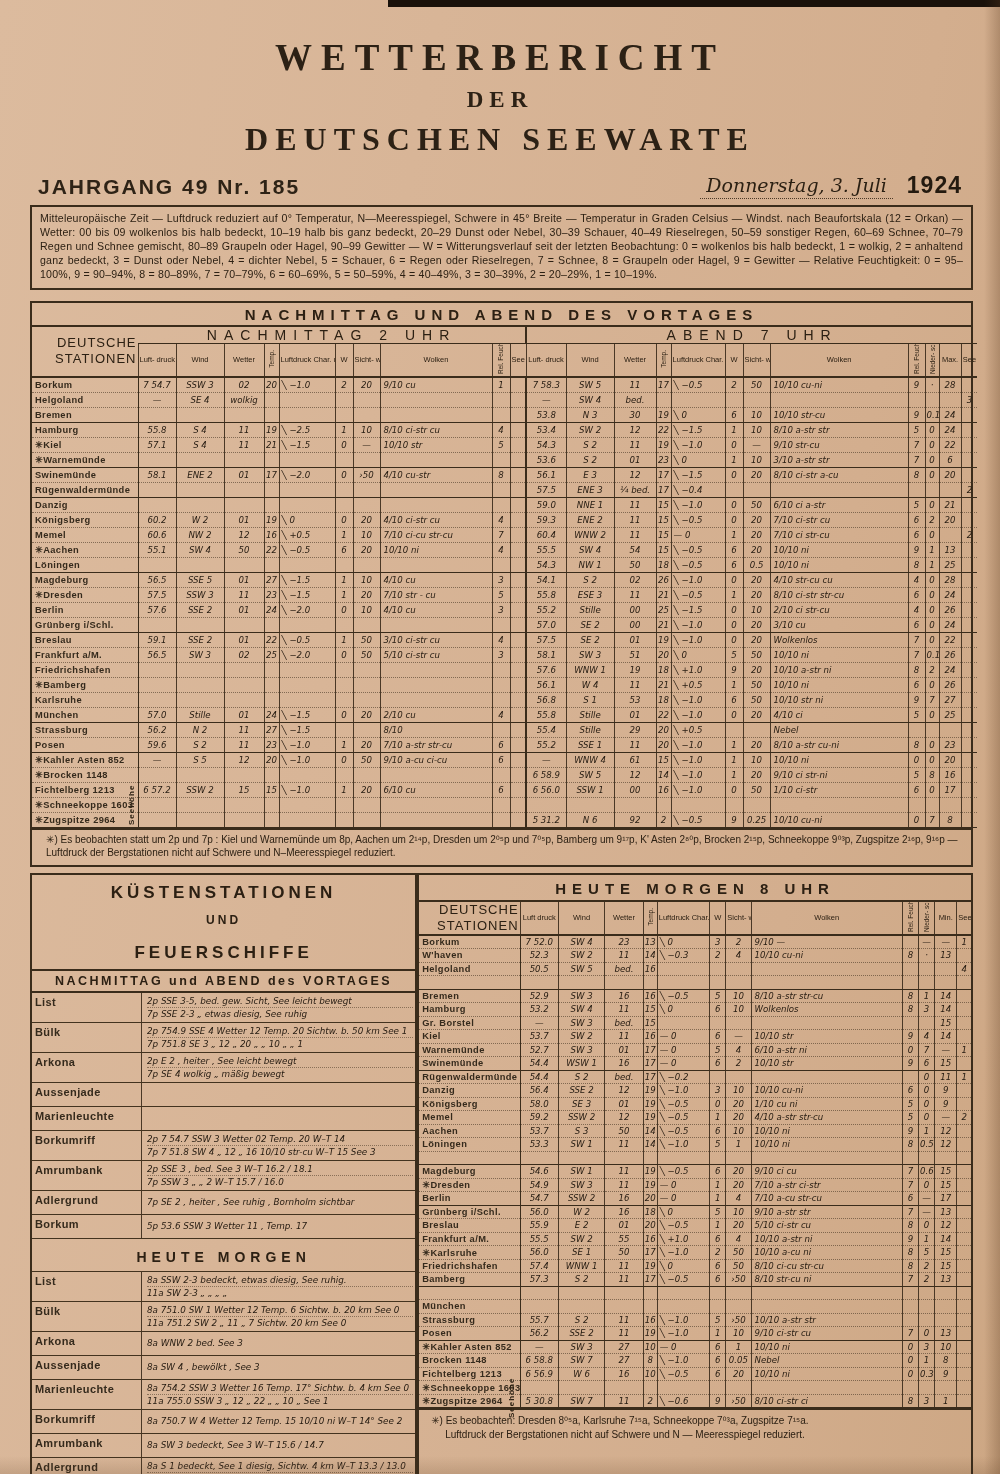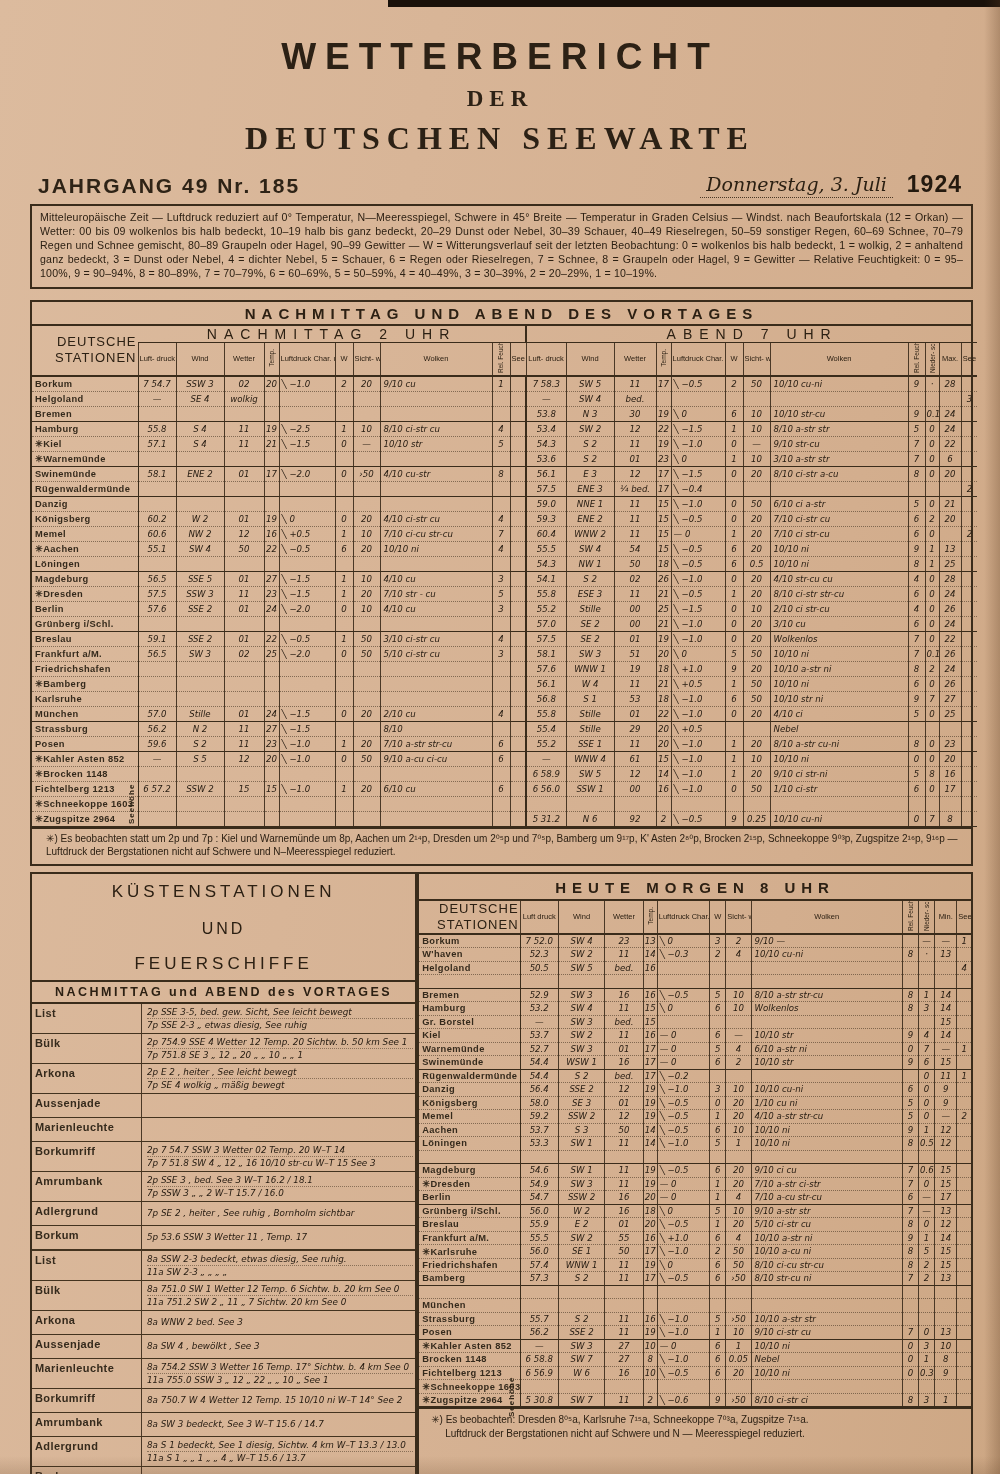--- a/index.html
+++ b/index.html
@@ -6,21 +6,21 @@
   .page{position:relative;width:1000px;height:1474px;overflow:hidden;
     background:linear-gradient(100deg,#dcbb9e 0%,#d8b597 35%,#d3ae8e 75%,#cda784 100%);
     font-family:"Liberation Sans",sans-serif;color:#33271a;}
   .scan-top{position:absolute;top:0;left:388px;width:612px;height:7px;background:#19110a;}
   .scan-right{position:absolute;top:0;right:0;width:16px;height:100%;
     background:linear-gradient(to right,rgba(0,0,0,0),rgba(92,60,32,.30));}
   .scan-bottom{position:absolute;bottom:0;left:0;width:100%;height:18px;
     background:linear-gradient(to bottom,rgba(0,0,0,0),rgba(92,60,32,.18));}
 
   .masthead{text-align:center;padding-top:36px;color:#2c2115;}
-  .m1{font-family:Liberation Sans, sans-serif;font-weight:bold;font-size:37px;letter-spacing:9px;}
+  .m1{font-family:Liberation Serif, serif;font-weight:bold;font-size:37px;letter-spacing:9px;}
   .m2{font-family:"Liberation Serif",serif;font-weight:bold;font-size:23px;letter-spacing:6px;margin-top:8px;}
   .m3{font-family:"Liberation Serif",serif;font-weight:bold;font-size:32px;letter-spacing:7px;margin-top:8px;}
   .issue-row{display:flex;justify-content:space-between;align-items:flex-end;margin:14px 38px 6px 38px;}
   .issue{font-size:21px;font-weight:bold;letter-spacing:2px;color:#2e2316;}
   .dateblk{display:flex;align-items:flex-end;gap:14px;}
   .date-script{font-family:"DejaVu Serif",serif;font-style:italic;font-size:19px;color:#2a1f12;
     border-bottom:1px dotted #4a3826;padding:0 6px 2px 6px;}
   .date-year{font-size:23px;font-weight:bold;letter-spacing:1px;color:#241a0f;}
 
   .legend-box{margin:4px 27px 11px 30px;border:2px solid #3a2c1b;padding:5px 8px 6px 8px;
@@ -47,23 +47,23 @@
     font-weight:600;color:#352a1c;border-left:none;border-right:1.5px solid #3a2c1b;}
   .hw{font-family:"DejaVu Sans",sans-serif;font-style:italic;font-size:8.6px;color:#241a10;text-align:center;}
   .hw.wolken{text-align:left;padding-left:3px;}
   .hw.charcol{text-align:left;padding-left:2px;}
   .t-main td:nth-child(12){border-left:2px solid #3a2c1b;}
   tr.gb th,tr.gb td{border-bottom:1.4px solid #3a2c1b !important;}
   .vortag-foot{border-top:2px solid #3a2c1b;font-size:10px;line-height:1.35;padding:3px 10px 5px 14px;color:#2c2013;}
 
   .bottom-row{display:flex;margin:6px 27px 0 30px;align-items:stretch;}
   .coast-box{width:388px;border:2px solid #3a2c1b;box-sizing:border-box;}
-  .coast-title{text-align:center;font-weight:normal;color:#2c2013;padding-top:8px;}
+  .coast-title{text-align:center;font-weight:bold;color:#2c2013;padding-top:8px;}
   .ct1{font-size:17px;letter-spacing:4px;}
-  .ct2{font-size:16px;letter-spacing:3px;margin-top:18px;}
+  .ct2{font-size:12px;letter-spacing:3px;margin-top:10px;}
   .ct3{font-size:17px;letter-spacing:4px;margin-top:16px;}
   .coast-band{border-top:2px solid #3a2c1b;border-bottom:2px solid #3a2c1b;margin-top:6px;
     text-align:center;font-size:12.5px;font-weight:bold;letter-spacing:2.5px;padding:3px 0;color:#2c2013;}
   .t-coast{width:100%;}
   .t-coast th{width:106px;text-align:left;vertical-align:top;font-size:11px;letter-spacing:.4px;
     font-weight:600;color:#352a1c;padding:3px 0 0 3px;border-right:1px solid #4a3826;}
   .t-coast th,.t-coast td{border-bottom:1.2px solid #43331f;}
   .t-coast td{padding:2px 2px 2px 5px;}
   .t-coast td div{font-family:"DejaVu Sans",sans-serif;font-style:italic;font-size:8.8px;color:#241a10;
     white-space:nowrap;overflow:hidden;padding:1px 0;}
@@ -998,20 +998,21 @@
               </td>
             </tr>
             <tr>
               <th class="station">Borkum</th>
               <td>
                 <div>5p  53.6  SSW 3   Wetter 11 ,  Temp. 17</div>
               </td>
             </tr>
           </tbody>
       </table>
+      <div class="morgen-title">HEUTE  MORGEN</div>
       <table class="t-coast" style="border-top:1.2px solid #43331f;">
         <tbody>
             <tr>
               <th class="station">List</th>
               <td>
                 <div>8a   SSW 2-3  bedeckt,  etwas diesig, See ruhig.</div>
                 <div>11a   SW 2-3     „       „       „       „</div>
               </td>
             </tr>
             <tr>

